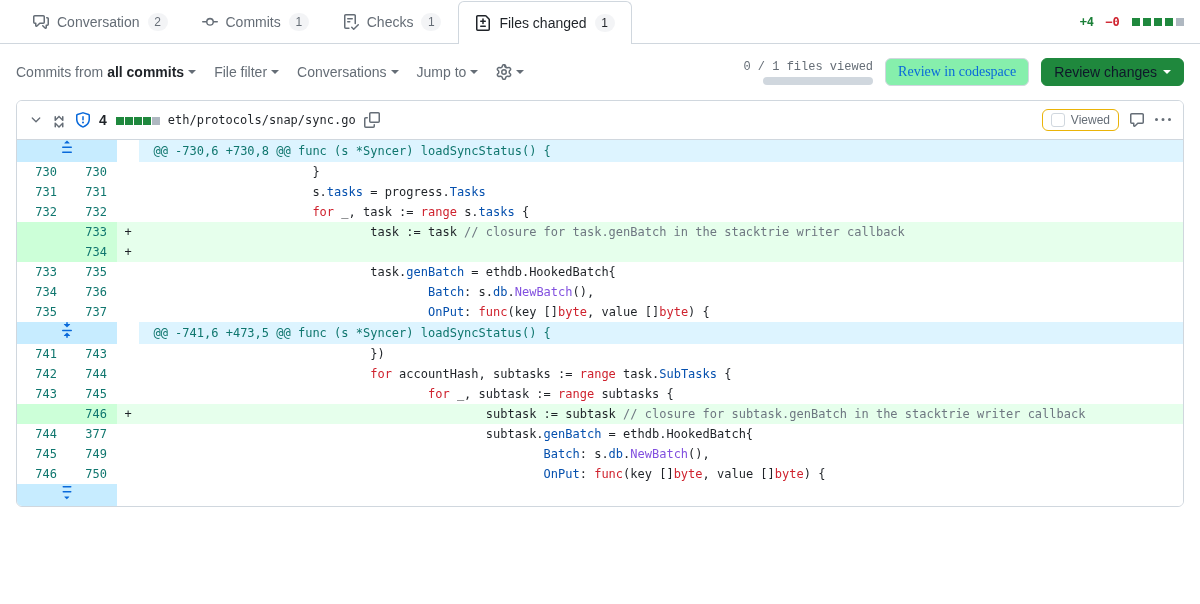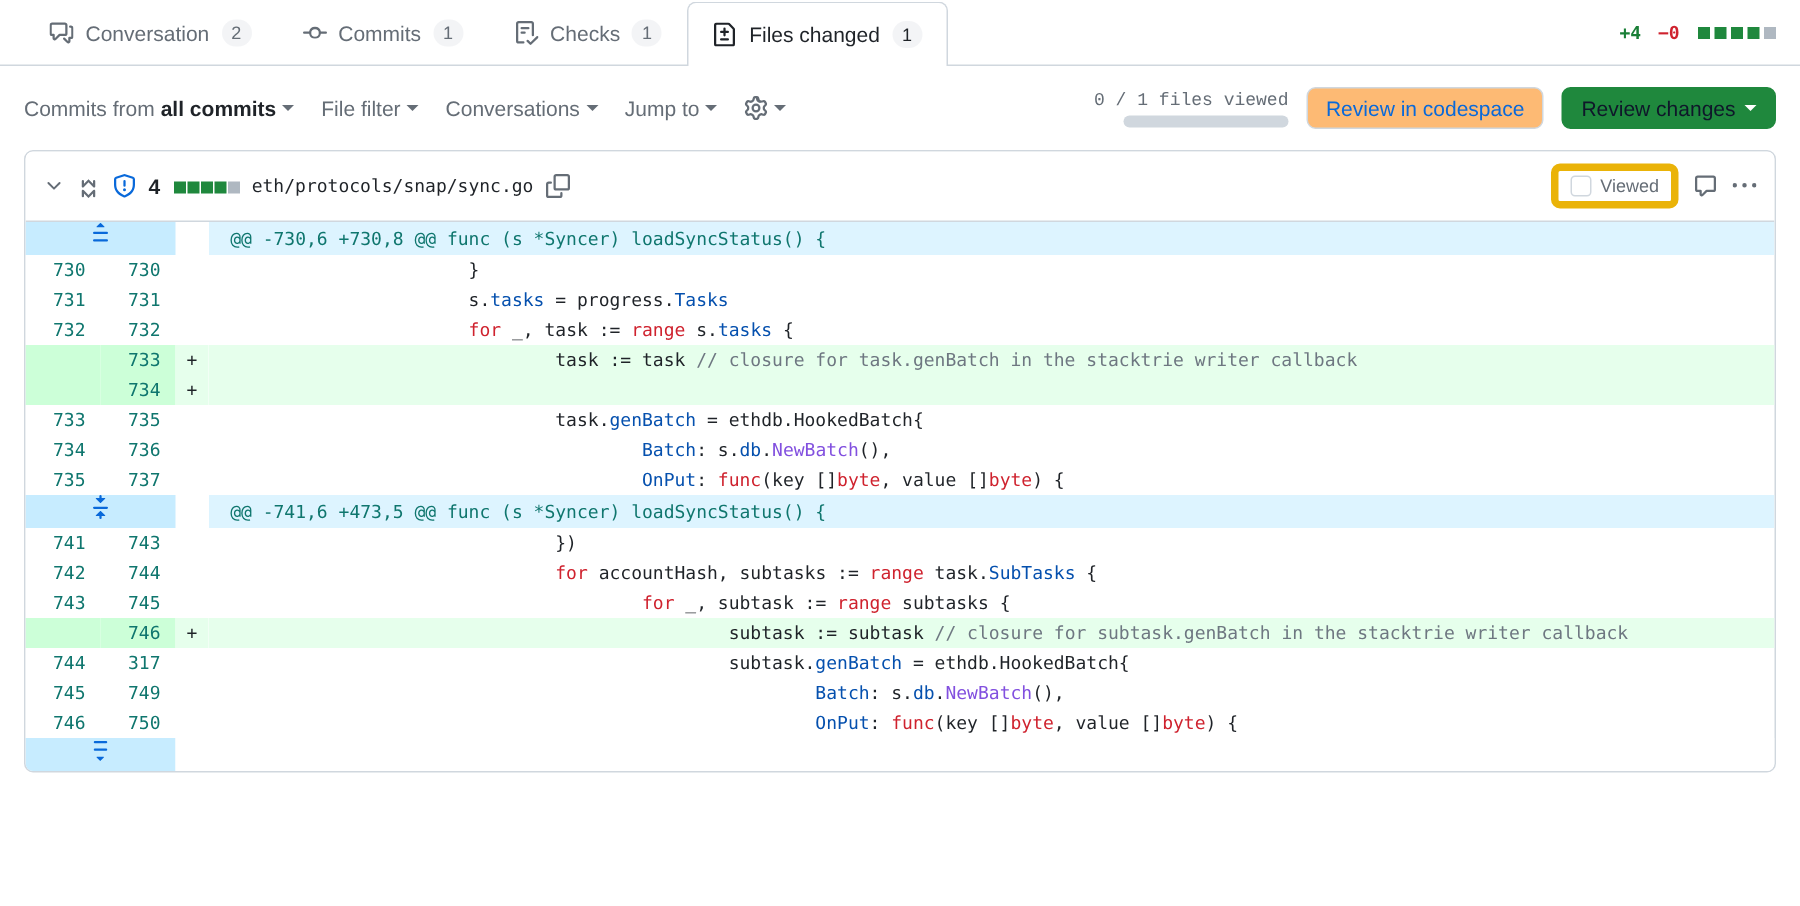--- a/index.html
+++ b/index.html
@@ -16,29 +16,29 @@
 .block.green { background: #1f883d; }
 .block.grey { background: #afb8c1; }
 .toolbar { display: flex; align-items: center; padding: 14px 16px; gap: 18px; }
 .toolbar-item { color: #656d76; font-size: 14px; cursor: pointer; display: flex; align-items: center; gap: 4px; }
 .toolbar-item b { color: #1f2328; font-weight: 600; }
 .toolbar-right { margin-left: auto; display: flex; align-items: center; gap: 12px; }
 .progress-wrap { display: flex; flex-direction: column; align-items: flex-end; }
 .progress-text { color: #656d76; font-size: 12px; margin-bottom: 3px; font-family: Liberation Mono, monospace;}
 .progress-bar { width: 110px; height: 8px; background: #d0d7de; border-radius: 4px; }
 .btn { border: 1px solid #d0d7de; border-radius: 6px; padding: 5px 12px; font-size: 14px; cursor: pointer; background: #f6f8fa; }
-.btn.outline { background: #fdba74; color: #0969da; }
+.btn.outline { background: #86efac; color: #0969da; font-family: Liberation Serif, serif; }
 .btn.primary { background: #1f883d; color: #0f172a; border-color: #1f883d; display: flex; align-items: center; gap: 6px; }
 .file { border: 1px solid #d0d7de; border-radius: 6px; margin: 0 16px 16px; overflow: hidden; }
 .file-header { display: flex; align-items: center; padding: 8px 12px; background: #fff; gap: 8px; border-bottom: 1px solid #d0d7de; }
 .chev { fill: #656d76; cursor: pointer; }
 .shield { color: #0969da; }
 .file-path { font-family: ui-monospace, SFMono-Regular, Menlo, monospace; font-size: 12px; }
 .file-actions { margin-left: auto; display: flex; align-items: center; gap: 10px; }
-.viewed-check { border: 5px solid #eab308; border-radius: 6px; padding: 3px 8px; display: flex; align-items: center; gap: 6px; color: #656d76; font-size: 12px; cursor: pointer; }
+.viewed-check { border: 1px solid #eab308; border-radius: 6px; padding: 3px 8px; display: flex; align-items: center; gap: 6px; color: #656d76; font-size: 12px; cursor: pointer; }
 .kebab { color: #656d76; cursor: pointer; }
 .diff-table { width: 100%; border-collapse: collapse; font-family: ui-monospace, SFMono-Regular, Menlo, monospace; font-size: 12px; line-height: 20px; table-layout: fixed; }
 .num { width: 50px; text-align: right; padding: 0 10px; color: #0f766e; background: #fff; user-select: none; vertical-align: top; }
 .num.add-bg { background: #ccffd8; }
 .hunk-row .num, .hunk-row .c-cell { background: #ddf4ff; }
 .hunk-row .c-cell { color: #0f766e; }
 .hunk-row .num { background: #c7ecff; }
 .expand { text-align: center; cursor: pointer; }
 .marker { width: 22px; text-align: center; color: #1f2328; user-select: none; padding: 0; }
 .marker.add-bg, .c-cell.add-bg { background: #e6ffec; }
@@ -258,21 +258,21 @@
           <td class="c-cell ">                                        <span class="k">for</span> _, subtask := <span class="k">range</span> subtasks {</td>
         </tr>
         <tr>
           <td class="num add-bg"></td>
           <td class="num add-bg">746</td>
           <td class="marker add-bg">+</td>
           <td class="c-cell add-bg">                                                subtask := subtask <span class="cm">// closure for subtask.genBatch in the stacktrie writer callback</span></td>
         </tr>
         <tr>
           <td class="num ">744</td>
-          <td class="num ">317</td>
+          <td class="num ">377</td>
           <td class="marker "></td>
           <td class="c-cell ">                                                subtask.<span class="s">genBatch</span> = ethdb.HookedBatch{</td>
         </tr>
         <tr>
           <td class="num ">745</td>
           <td class="num ">749</td>
           <td class="marker "></td>
           <td class="c-cell ">                                                        <span class="s">Batch</span>: s.<span class="s">db</span>.<span class="fn">NewBatch</span>(),</td>
         </tr>
         <tr>

